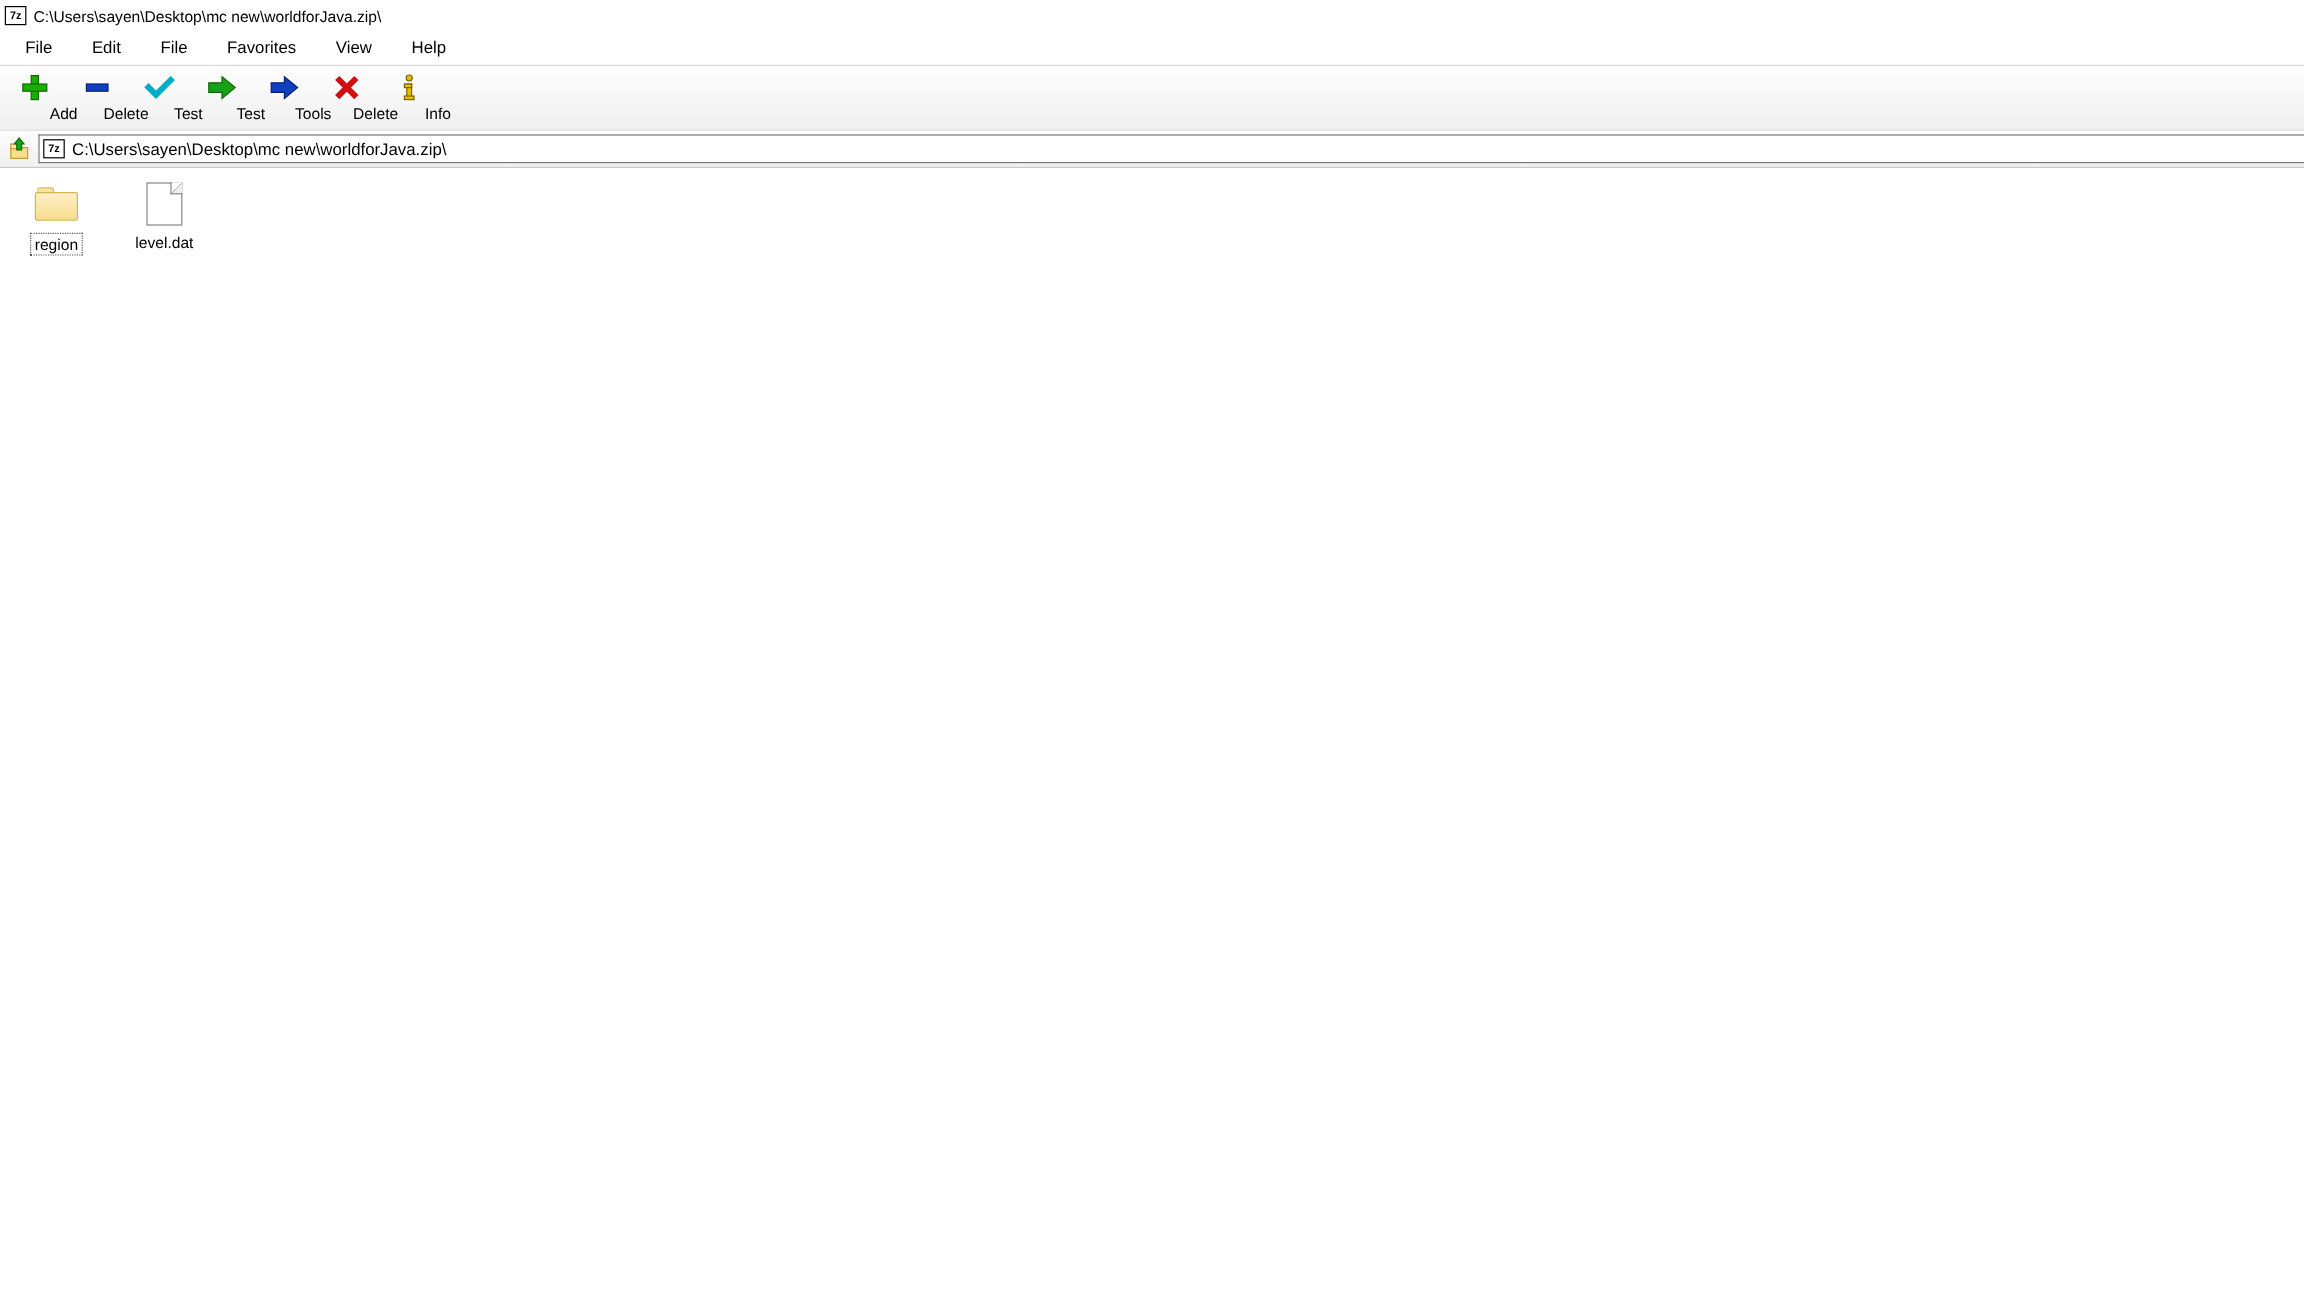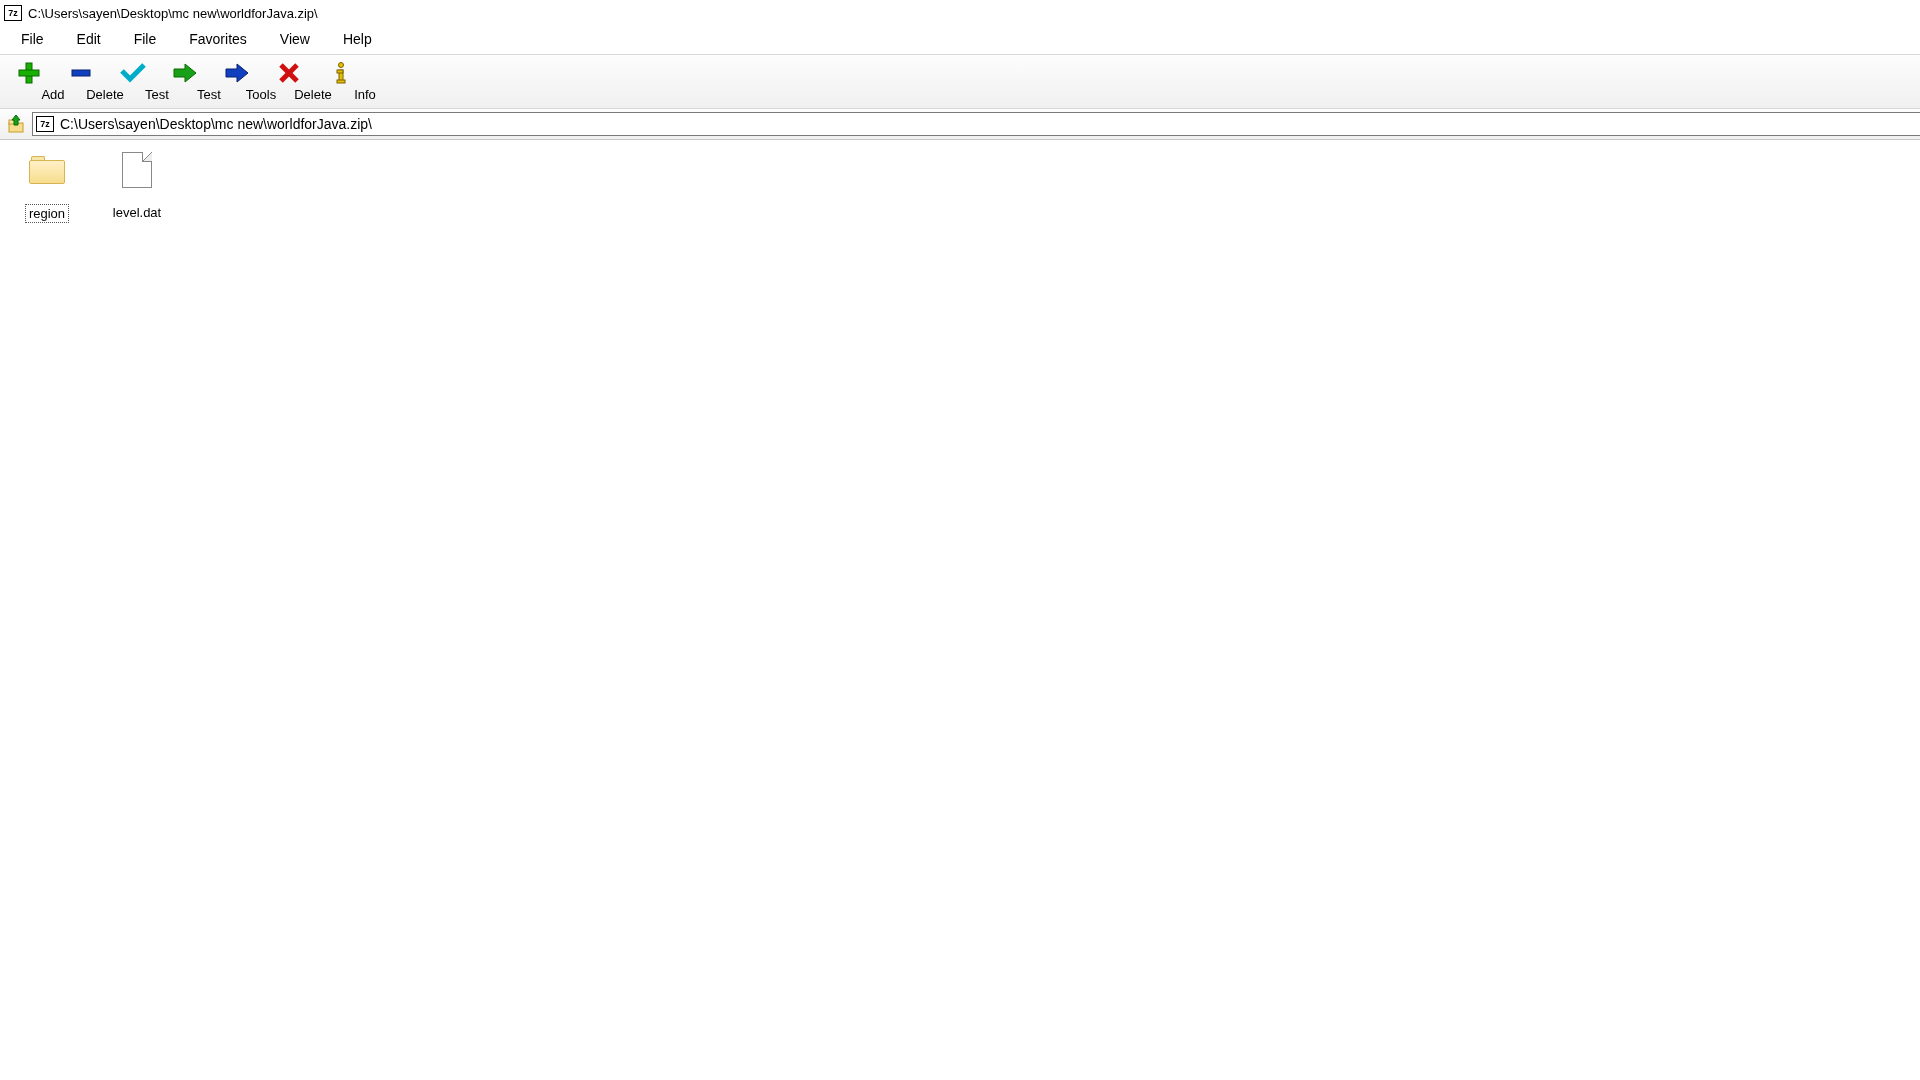--- a/index.html
+++ b/index.html
@@ -113,21 +113,21 @@
     flex-wrap: wrap;
     align-content: flex-start;
     padding: 6px 2px;
     gap: 0px;
   }
   .file-item {
     width: 90px;
     display: flex;
     flex-direction: column;
     align-items: center;
-    gap: 14px;
+    gap: 4px;
     padding: 4px 2px;
     cursor: default;
   }
   .file-icon-wrap {
     width: 48px; height: 40px;
     display: flex; align-items: center; justify-content: center;
   }
   .file-label {
     font-size: 13px;
     text-align: center;

